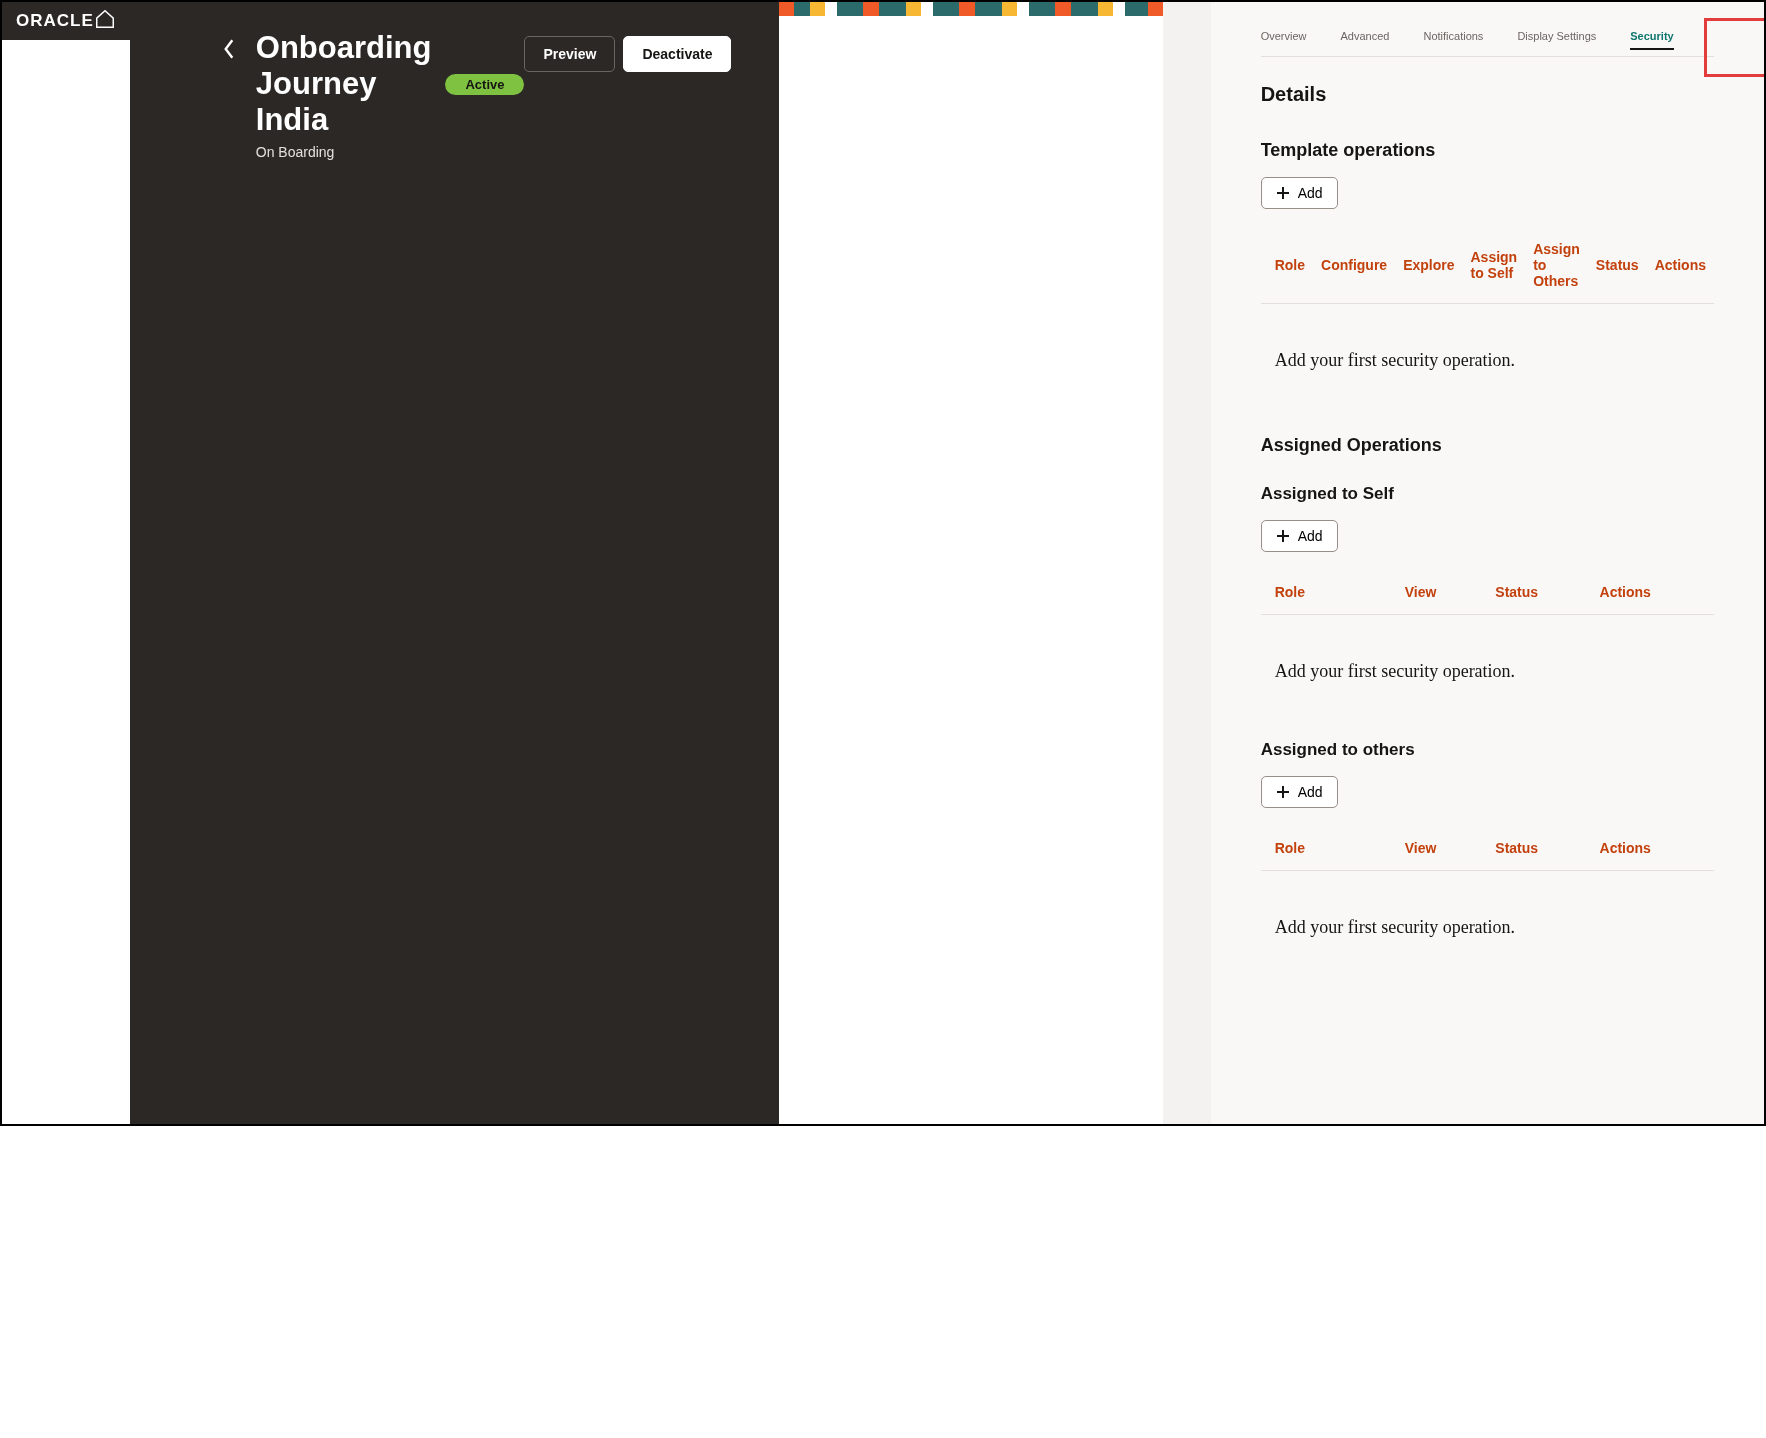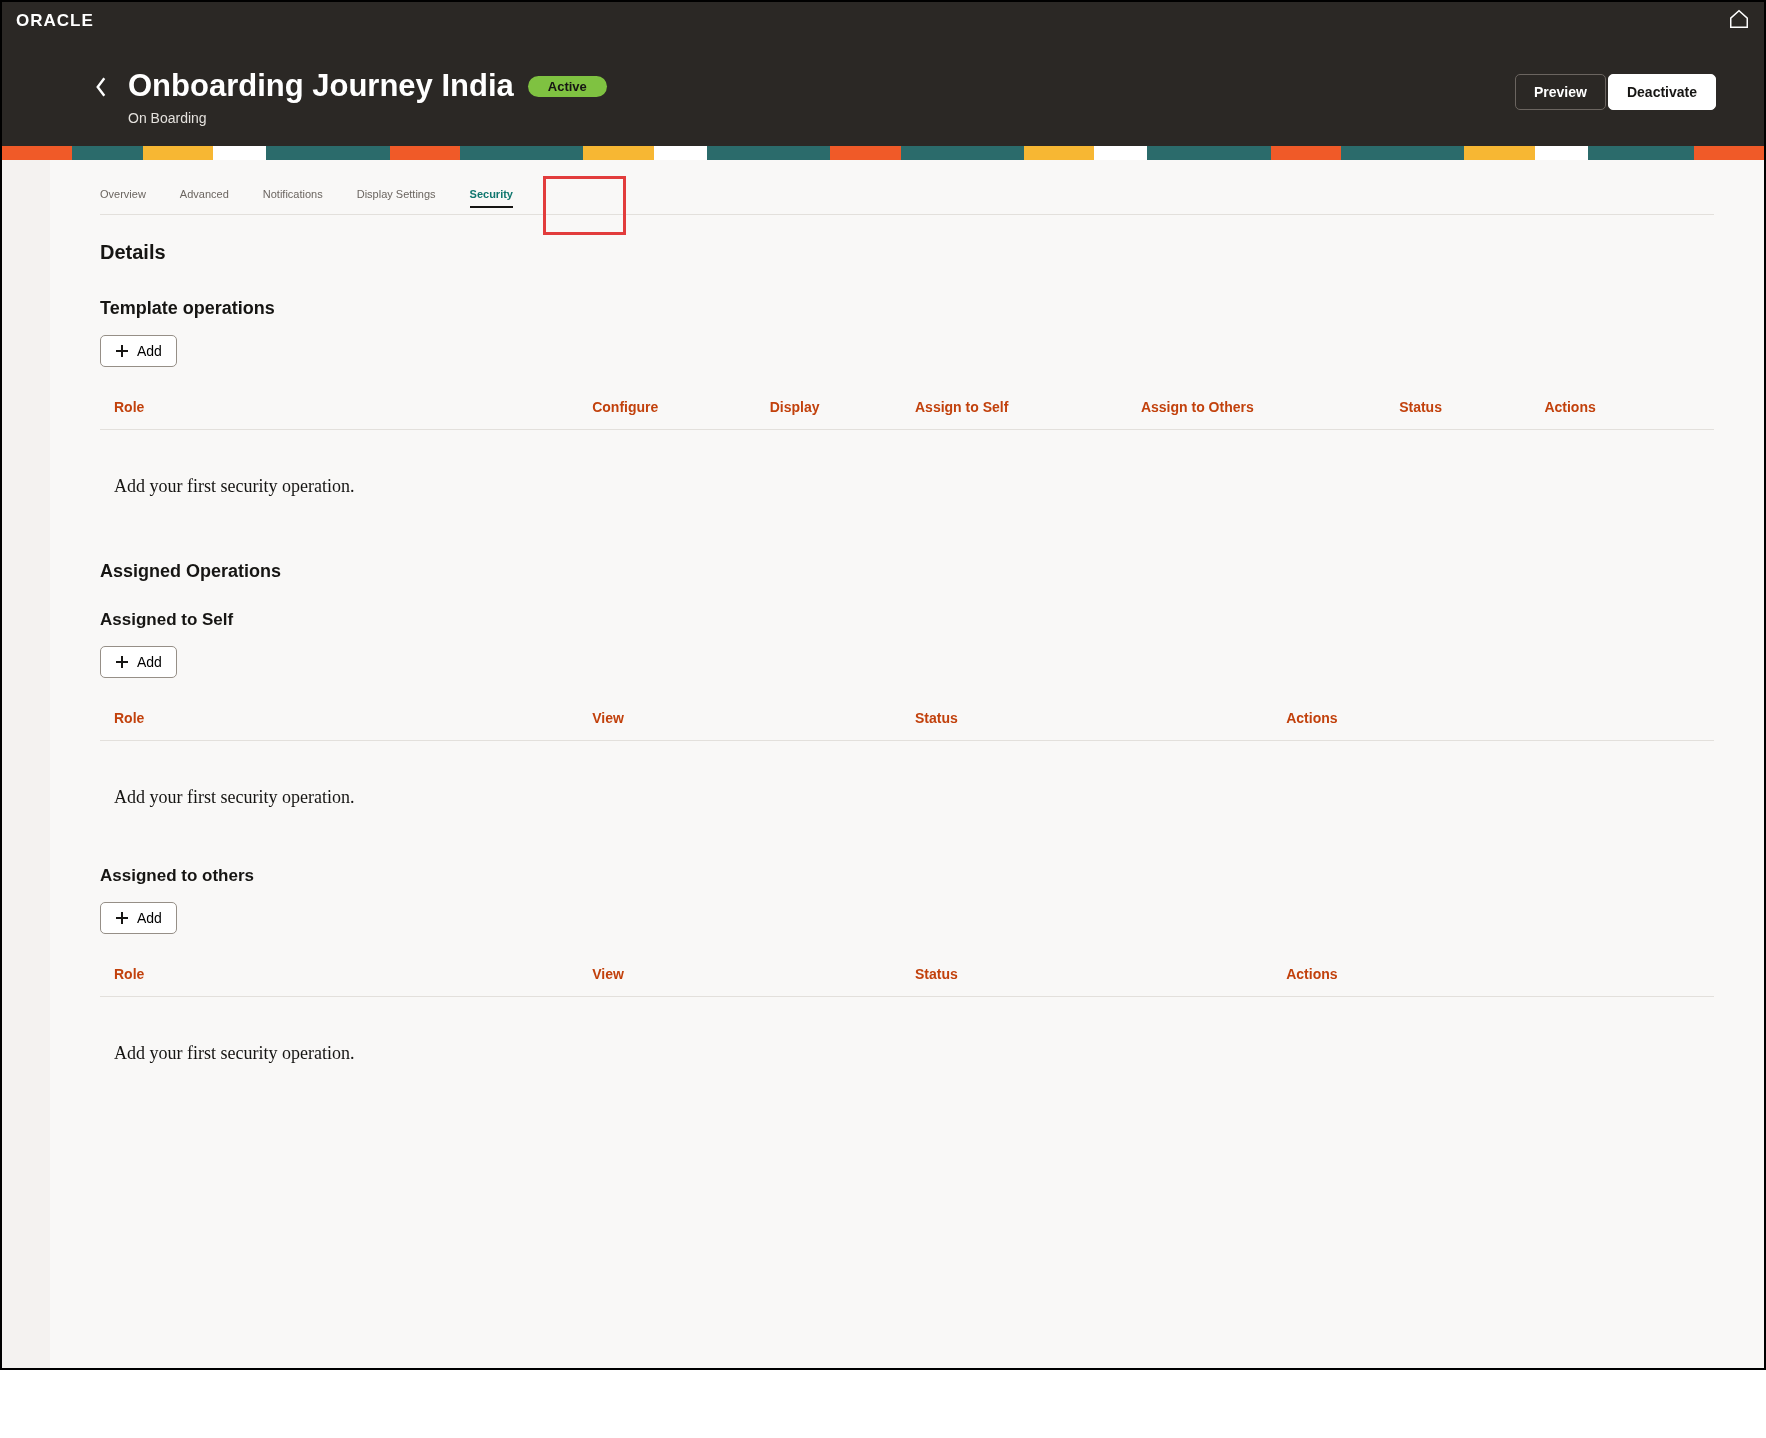--- a/index.html
+++ b/index.html
@@ -1,34 +1,34 @@
 <!DOCTYPE html>
 <html><head>
 <meta charset="utf-8">
 <style>
   * { box-sizing: border-box; margin: 0; padding: 0; }
   body { font-family: -apple-system, BlinkMacSystemFont, "Segoe UI", Helvetica, Arial, sans-serif; background: #fff; color: #161513; }
-  .app { border: 2px solid #000; width: 1766px; height: 1370px; position: relative; overflow: hidden; display: flex; flex-direction: column; }
+  .app { border: 2px solid #000; width: 1766px; height: 1126px; position: relative; overflow: hidden; display: flex; flex-direction: row; }
 
   
   .brandbar { background: #2b2825; height: 38px; display: flex; align-items: center; padding: 0 14px; justify-content: space-between; }
   .brandbar .logo { color: #fff; font-family: Arial, sans-serif; font-weight: 700; letter-spacing: 1px; font-size: 17px; }
   .brandbar .home-icon svg { width: 22px; height: 22px; stroke: #fff; fill: none; stroke-width: 1.6; }
 
   
   .header { background: #2b2825; padding: 28px 48px 20px 92px; display: flex; align-items: flex-start; justify-content: space-between; }
   .header-left { display: flex; align-items: flex-start; gap: 20px; }
   .back-chevron { color: #fff; margin-top: 8px; cursor: pointer; }
   .back-chevron svg { width: 14px; height: 22px; stroke: #fff; fill: none; stroke-width: 2.2; }
   .title-block { display: flex; flex-direction: column; gap: 6px; }
   .title-row { display: flex; align-items: center; gap: 14px; }
   .page-title { color: #fff; font-size: 31px; font-weight: 700; }
   .status-badge { background: #7fc241; color: #161513; font-size: 13px; font-weight: 600; padding: 3px 20px; border-radius: 12px; }
   .subtitle { color: #e4e1dd; font-size: 14px; }
-  .header-right { display: flex; gap: 2px; margin-top: 6px; }
+  .header-right { display: flex; gap: 8px; margin-top: 6px; }
   .btn { font-size: 14px; font-weight: 600; padding: 9px 18px; border-radius: 5px; cursor: pointer; border: 1px solid transparent; }
   .btn-outline { background: transparent; color: #fff; border: 1px solid #6b6560; }
   .btn-white { background: #fff; color: #161513; border: 1px solid #fff; }
 
   
   .banner { height: 14px; width: 100%; background: linear-gradient(90deg,#f05a28 0 4%,#2b6b6b 4% 8%,#f7b733 8% 12%,#ffffff 12% 15%,#2b6b6b 15% 22%,#f05a28 22% 26%,#2b6b6b 26% 33%,#f7b733 33% 37%,#ffffff 37% 40%,#2b6b6b 40% 47%,#f05a28 47% 51%,#2b6b6b 51% 58%,#f7b733 58% 62%,#ffffff 62% 65%,#2b6b6b 65% 72%,#f05a28 72% 76%,#2b6b6b 76% 83%,#f7b733 83% 87%,#ffffff 87% 90%,#2b6b6b 90% 96%,#f05a28 96% 100%); }
 
   
   .body { flex: 1; display: flex; background: #fff; }
   .left-gutter { width: 48px; background: #f4f2f0; }
@@ -139,21 +139,21 @@
             <line x1="7" y1="1" x2="7" y2="13"></line>
             <line x1="1" y1="7" x2="13" y2="7"></line>
           </svg>
         <span>Add</span>
       </button>
       <table class="tbl">
         <thead>
           <tr>
             <th class="c-role">Role</th>
             <th class="c-conf">Configure</th>
-            <th class="c-expl">Display</th>
+            <th class="c-expl">Explore</th>
             <th class="c-asself">Assign to Self</th>
             <th class="c-asoth">Assign to Others</th>
             <th class="c-stat">Status</th>
             <th class="c-act">Actions</th>
           </tr>
         </thead>
       </table>
       <div class="empty-msg">Add your first security operation.</div>
 
       

